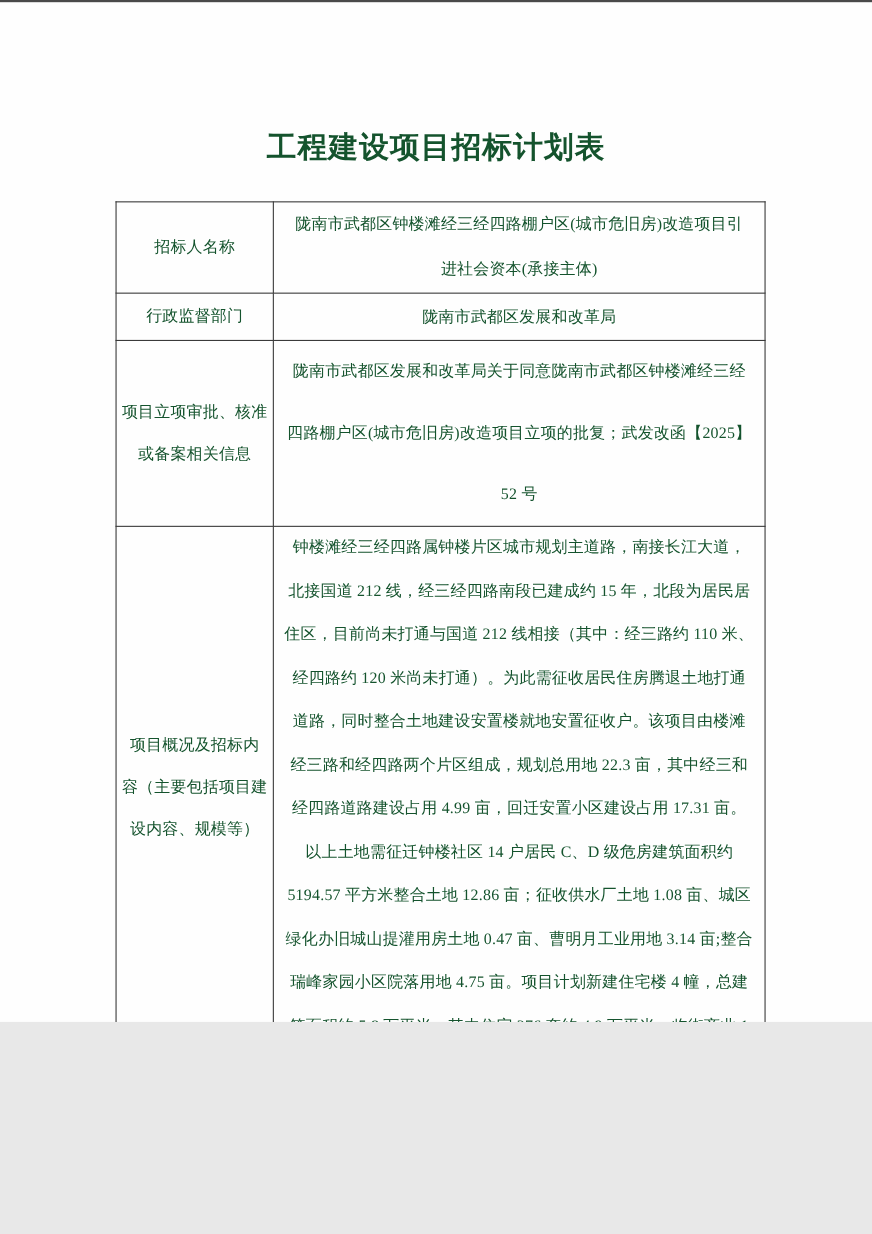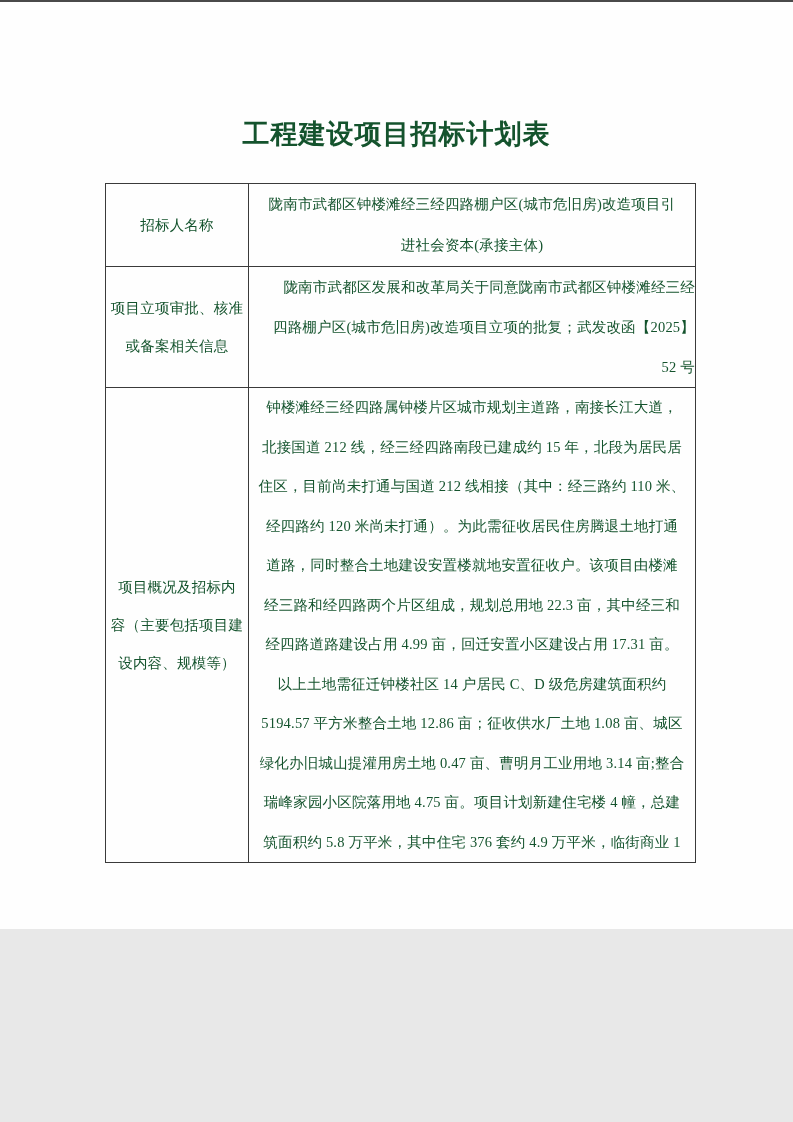--- a/index.html
+++ b/index.html
@@ -60,21 +60,21 @@
     width: 446px;
     text-align: center;
     padding: 0 6px;
     white-space: pre-line;
   }
   tr.row-1 { height: 45px; }
   tr.row-2 { height: 82px; }
   tr.row-2 td.value-cell { line-height: 41px; border-radius: 14px; }
   tr.row-3 { height: 43px; }
   tr.row-4 { height: 120px; }
-  tr.row-4 td.value-cell { line-height: 40px; text-align: right; }
+  tr.row-4 td.value-cell { line-height: 56px; }
   tr.row-5 { height: 474px; }
   tr.row-5 td.value-cell {
     text-align: center;
     line-height: 39.5px;
   }
   tr.row-1 td.label-cell,
   tr.row-3 td.label-cell {
     white-space: nowrap;
   }
 </style>
@@ -85,20 +85,24 @@
   <div class="scan-edge-top"></div>
 
   <h1 class="doc-title">工程建设项目招标计划表</h1>
 
   <table class="bid-table">
     <tbody>
       <tr class="row-2">
         <td class="label-cell">招标人名称</td>
         <td class="value-cell">陇南市武都区钟楼滩经三经四路棚户区(城市危旧房)改造项目引
 进社会资本(承接主体)</td>
+      </tr>
+      <tr class="row-3">
+        <td class="label-cell">行政监督部门</td>
+        <td class="value-cell">陇南市武都区发展和改革局</td>
       </tr>
       <tr class="row-4">
         <td class="label-cell">项目立项审批、核准
 或备案相关信息</td>
         <td class="value-cell">陇南市武都区发展和改革局关于同意陇南市武都区钟楼滩经三经
 四路棚户区(城市危旧房)改造项目立项的批复；武发改函【2025】
 52 号</td>
       </tr>
       <tr class="row-5">
         <td class="label-cell">项目概况及招标内

